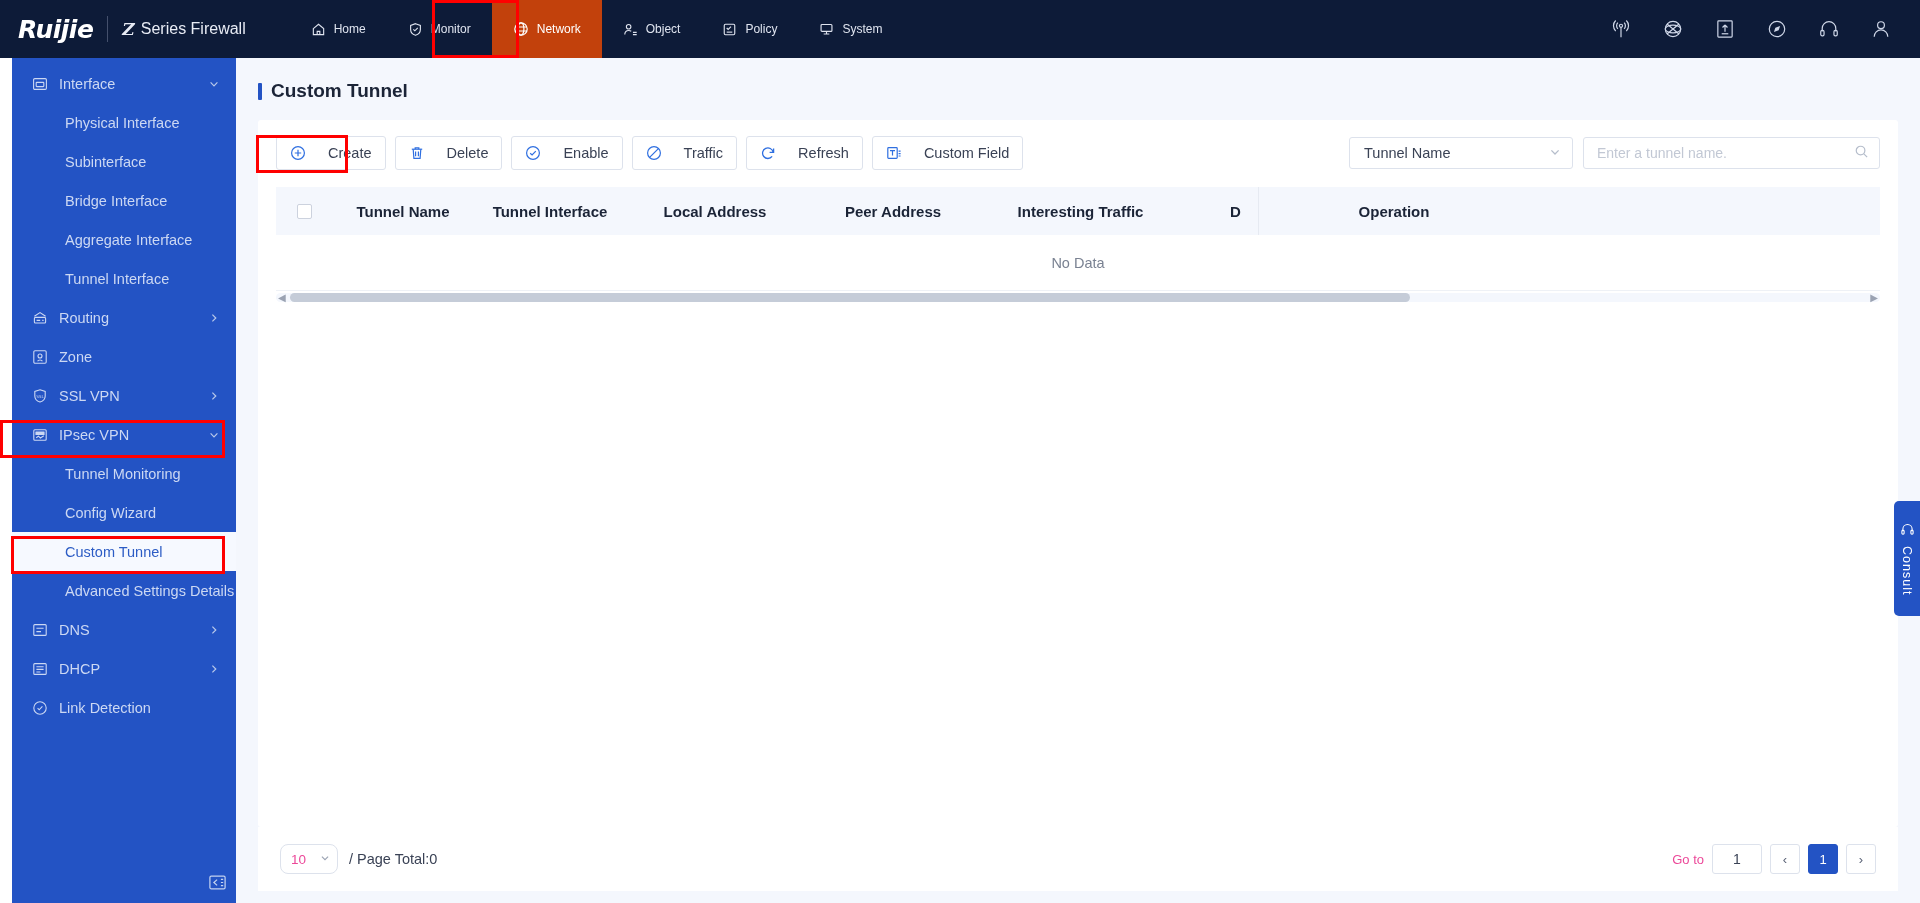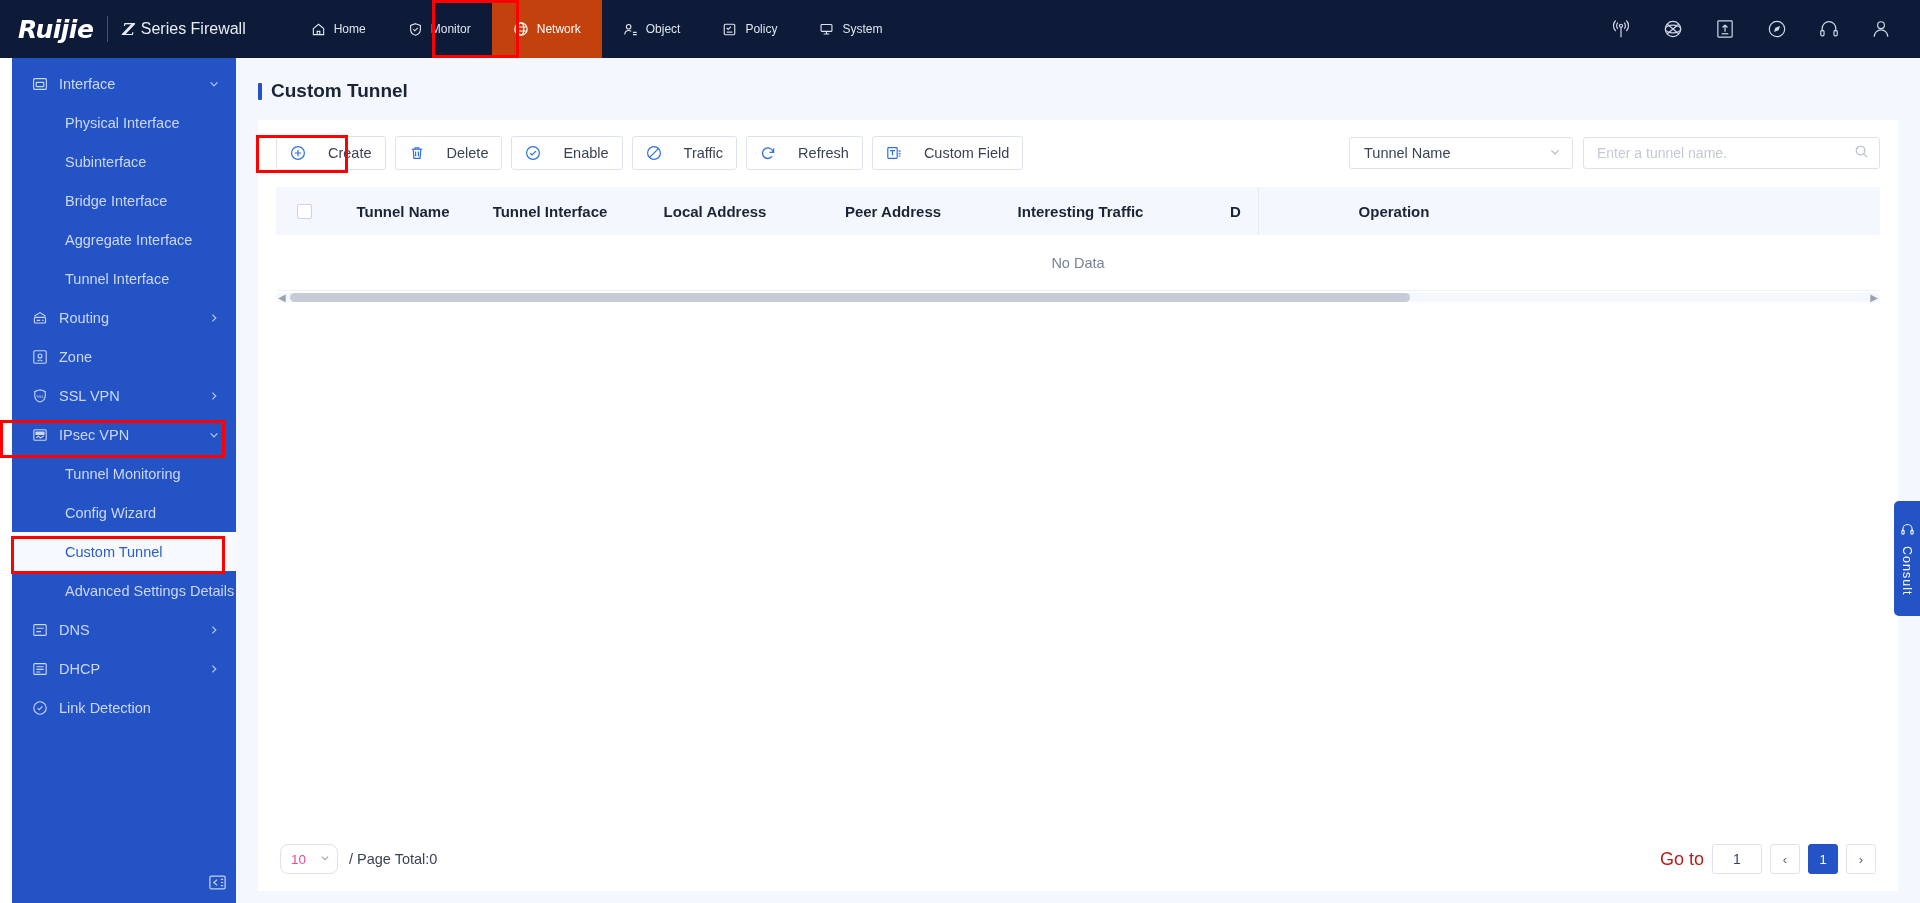--- a/index.html
+++ b/index.html
@@ -131,21 +131,21 @@
     padding: 0 22px; gap: 11px; background: #ffffff; margin: 0 22px 12px 22px;
   }
   .pagesize {
     width: 58px; height: 30px; border: 1px solid #dde2ec; border-radius: 8px;
     display: flex; align-items: center; padding: 0 6px 0 10px; font-size: 13.5px;
     color: #ec4899; cursor: pointer; background: #fff;
   }
   .pagesize .psval { flex: 1 1 auto; }
   .total { font-size: 14.5px; color: #3a4255; }
   .pager { margin-left: auto; display: flex; align-items: center; gap: 8px; }
-  .goto { font-size: 18px; color: #b91c1c; }
+  .goto { font-size: 13px; color: #ec4899; }
   .goto-input {
     width: 50px; height: 30px; border: 1px solid #dde2ec; border-radius: 3px;
     text-align: center; font-size: 14px; color: #3a4255; outline: none;
     font-family: "Liberation Sans", sans-serif;
   }
   .pbtn {
     width: 30px; height: 30px; border: 1px solid #dde2ec; border-radius: 3px;
     background: #fff; display: flex; align-items: center; justify-content: center;
     font-size: 13px; color: #5a6276; cursor: pointer;
   }

